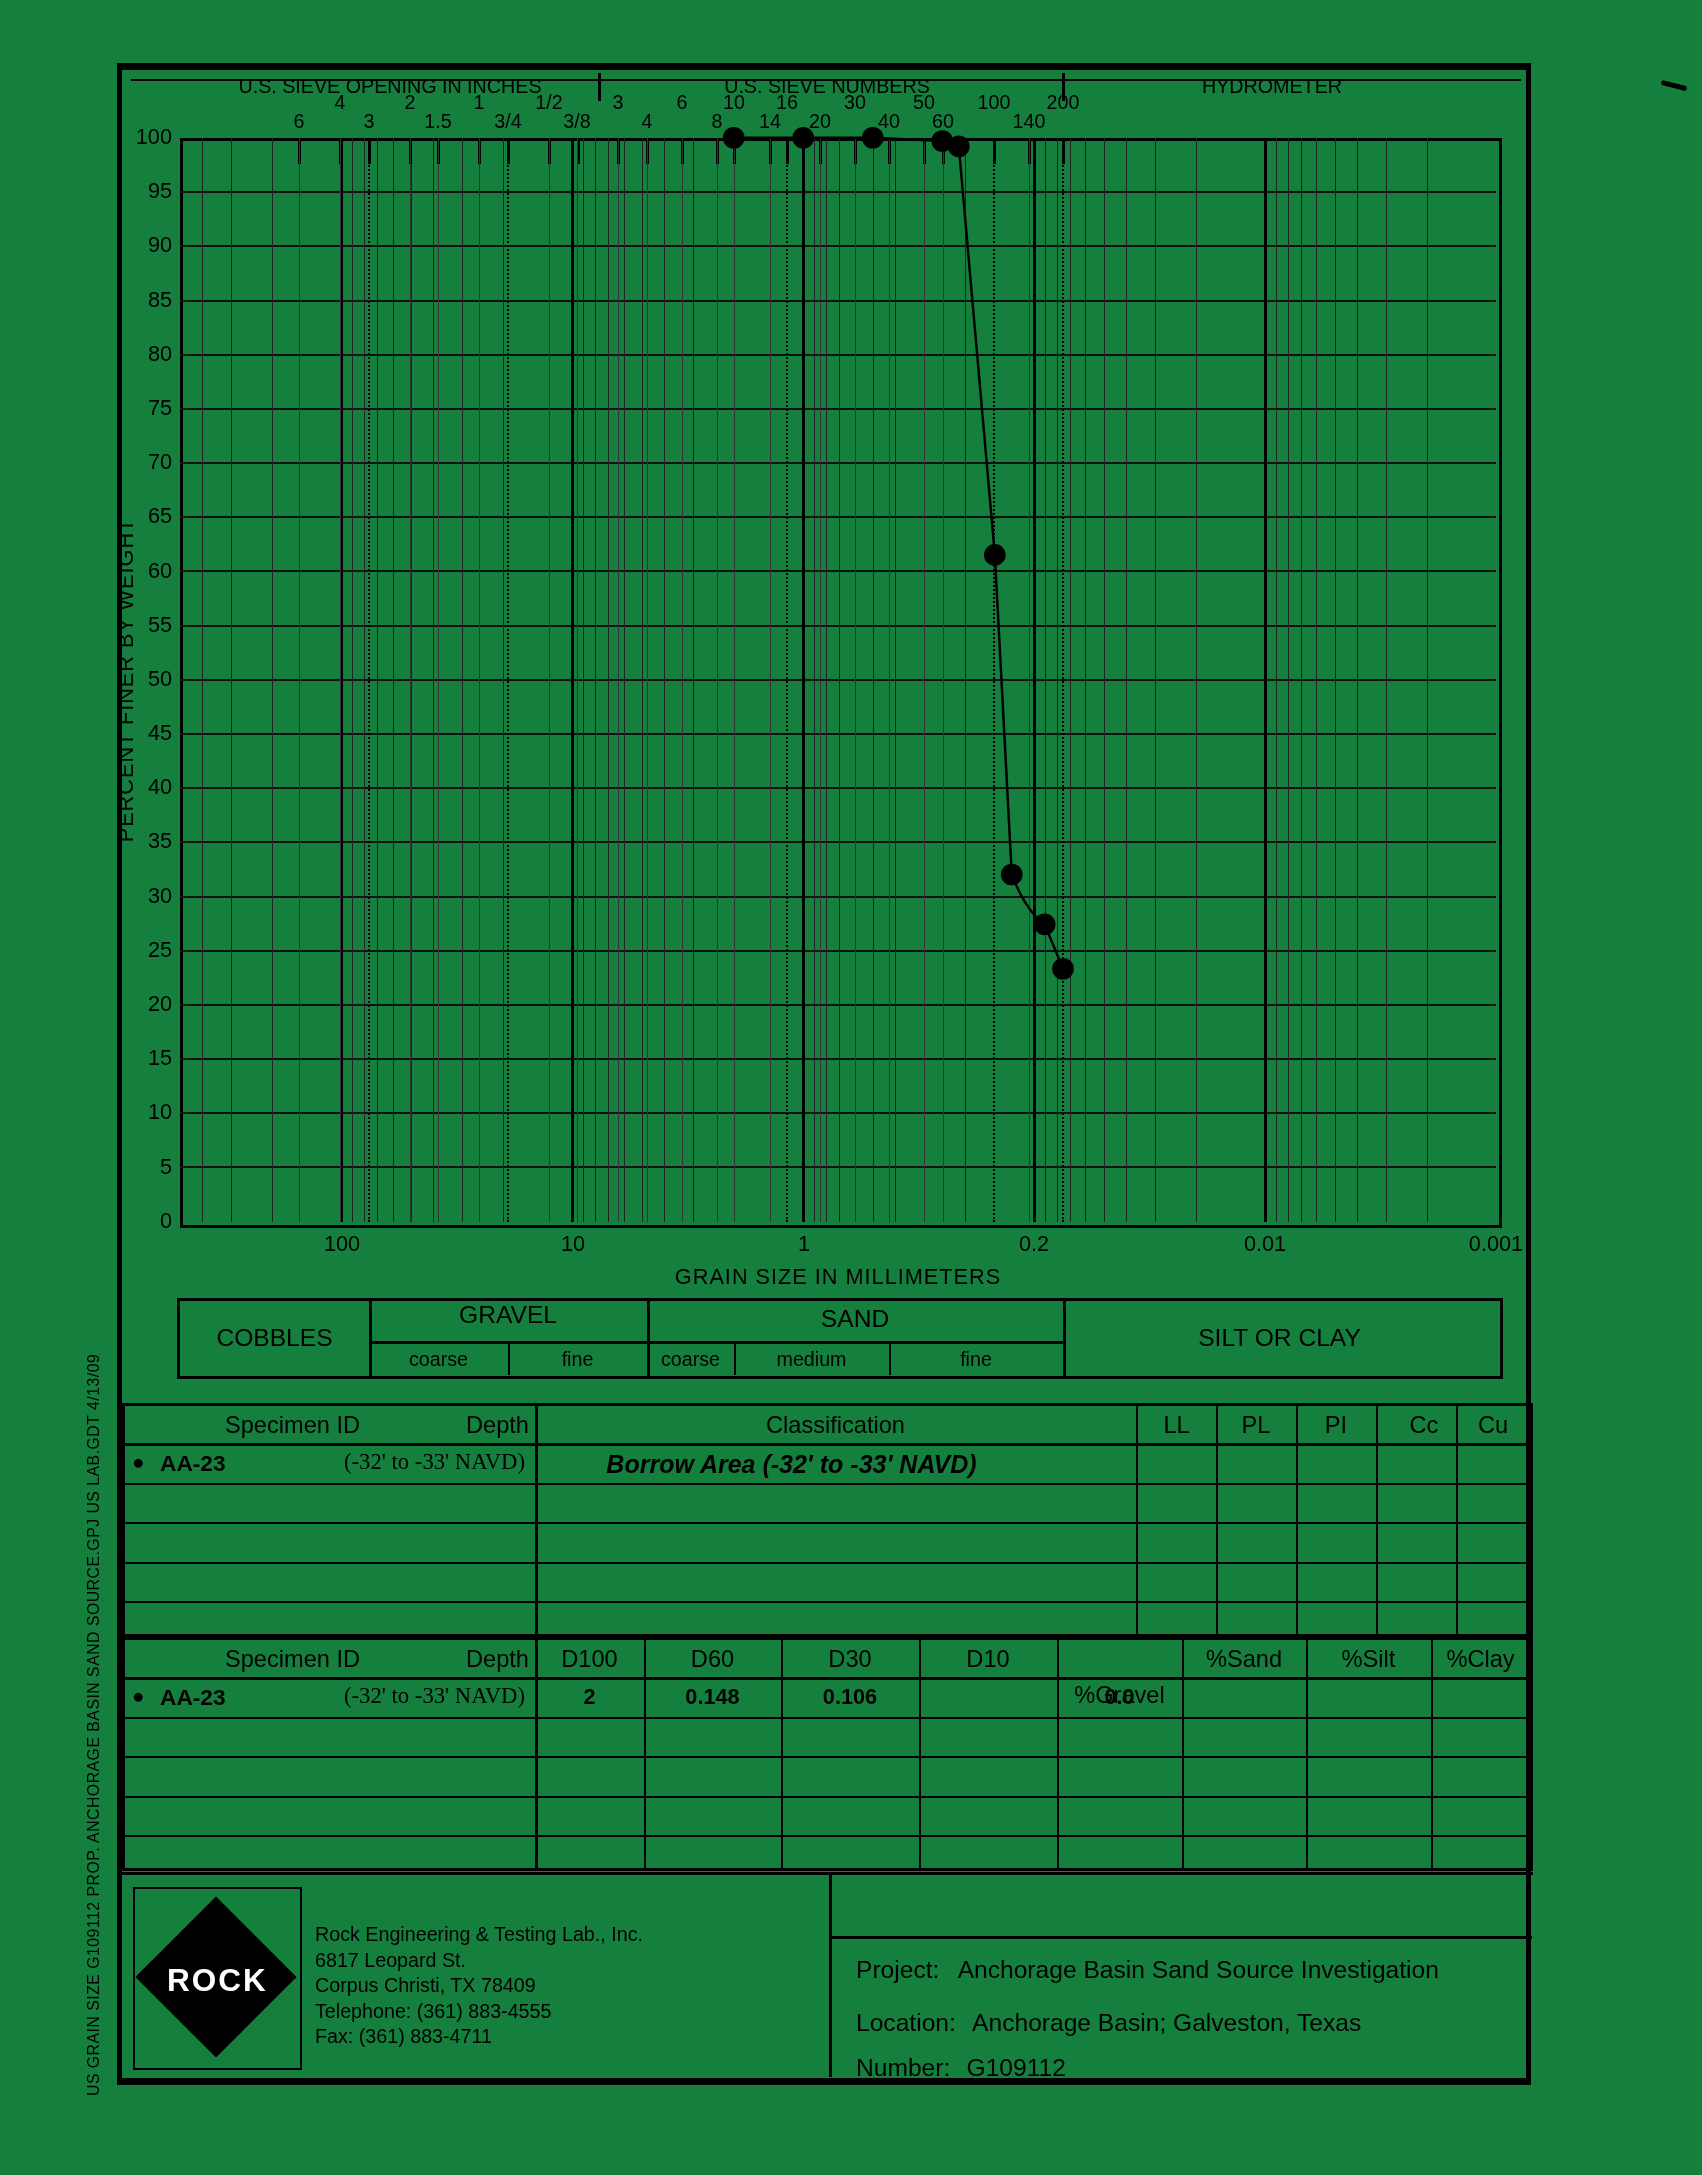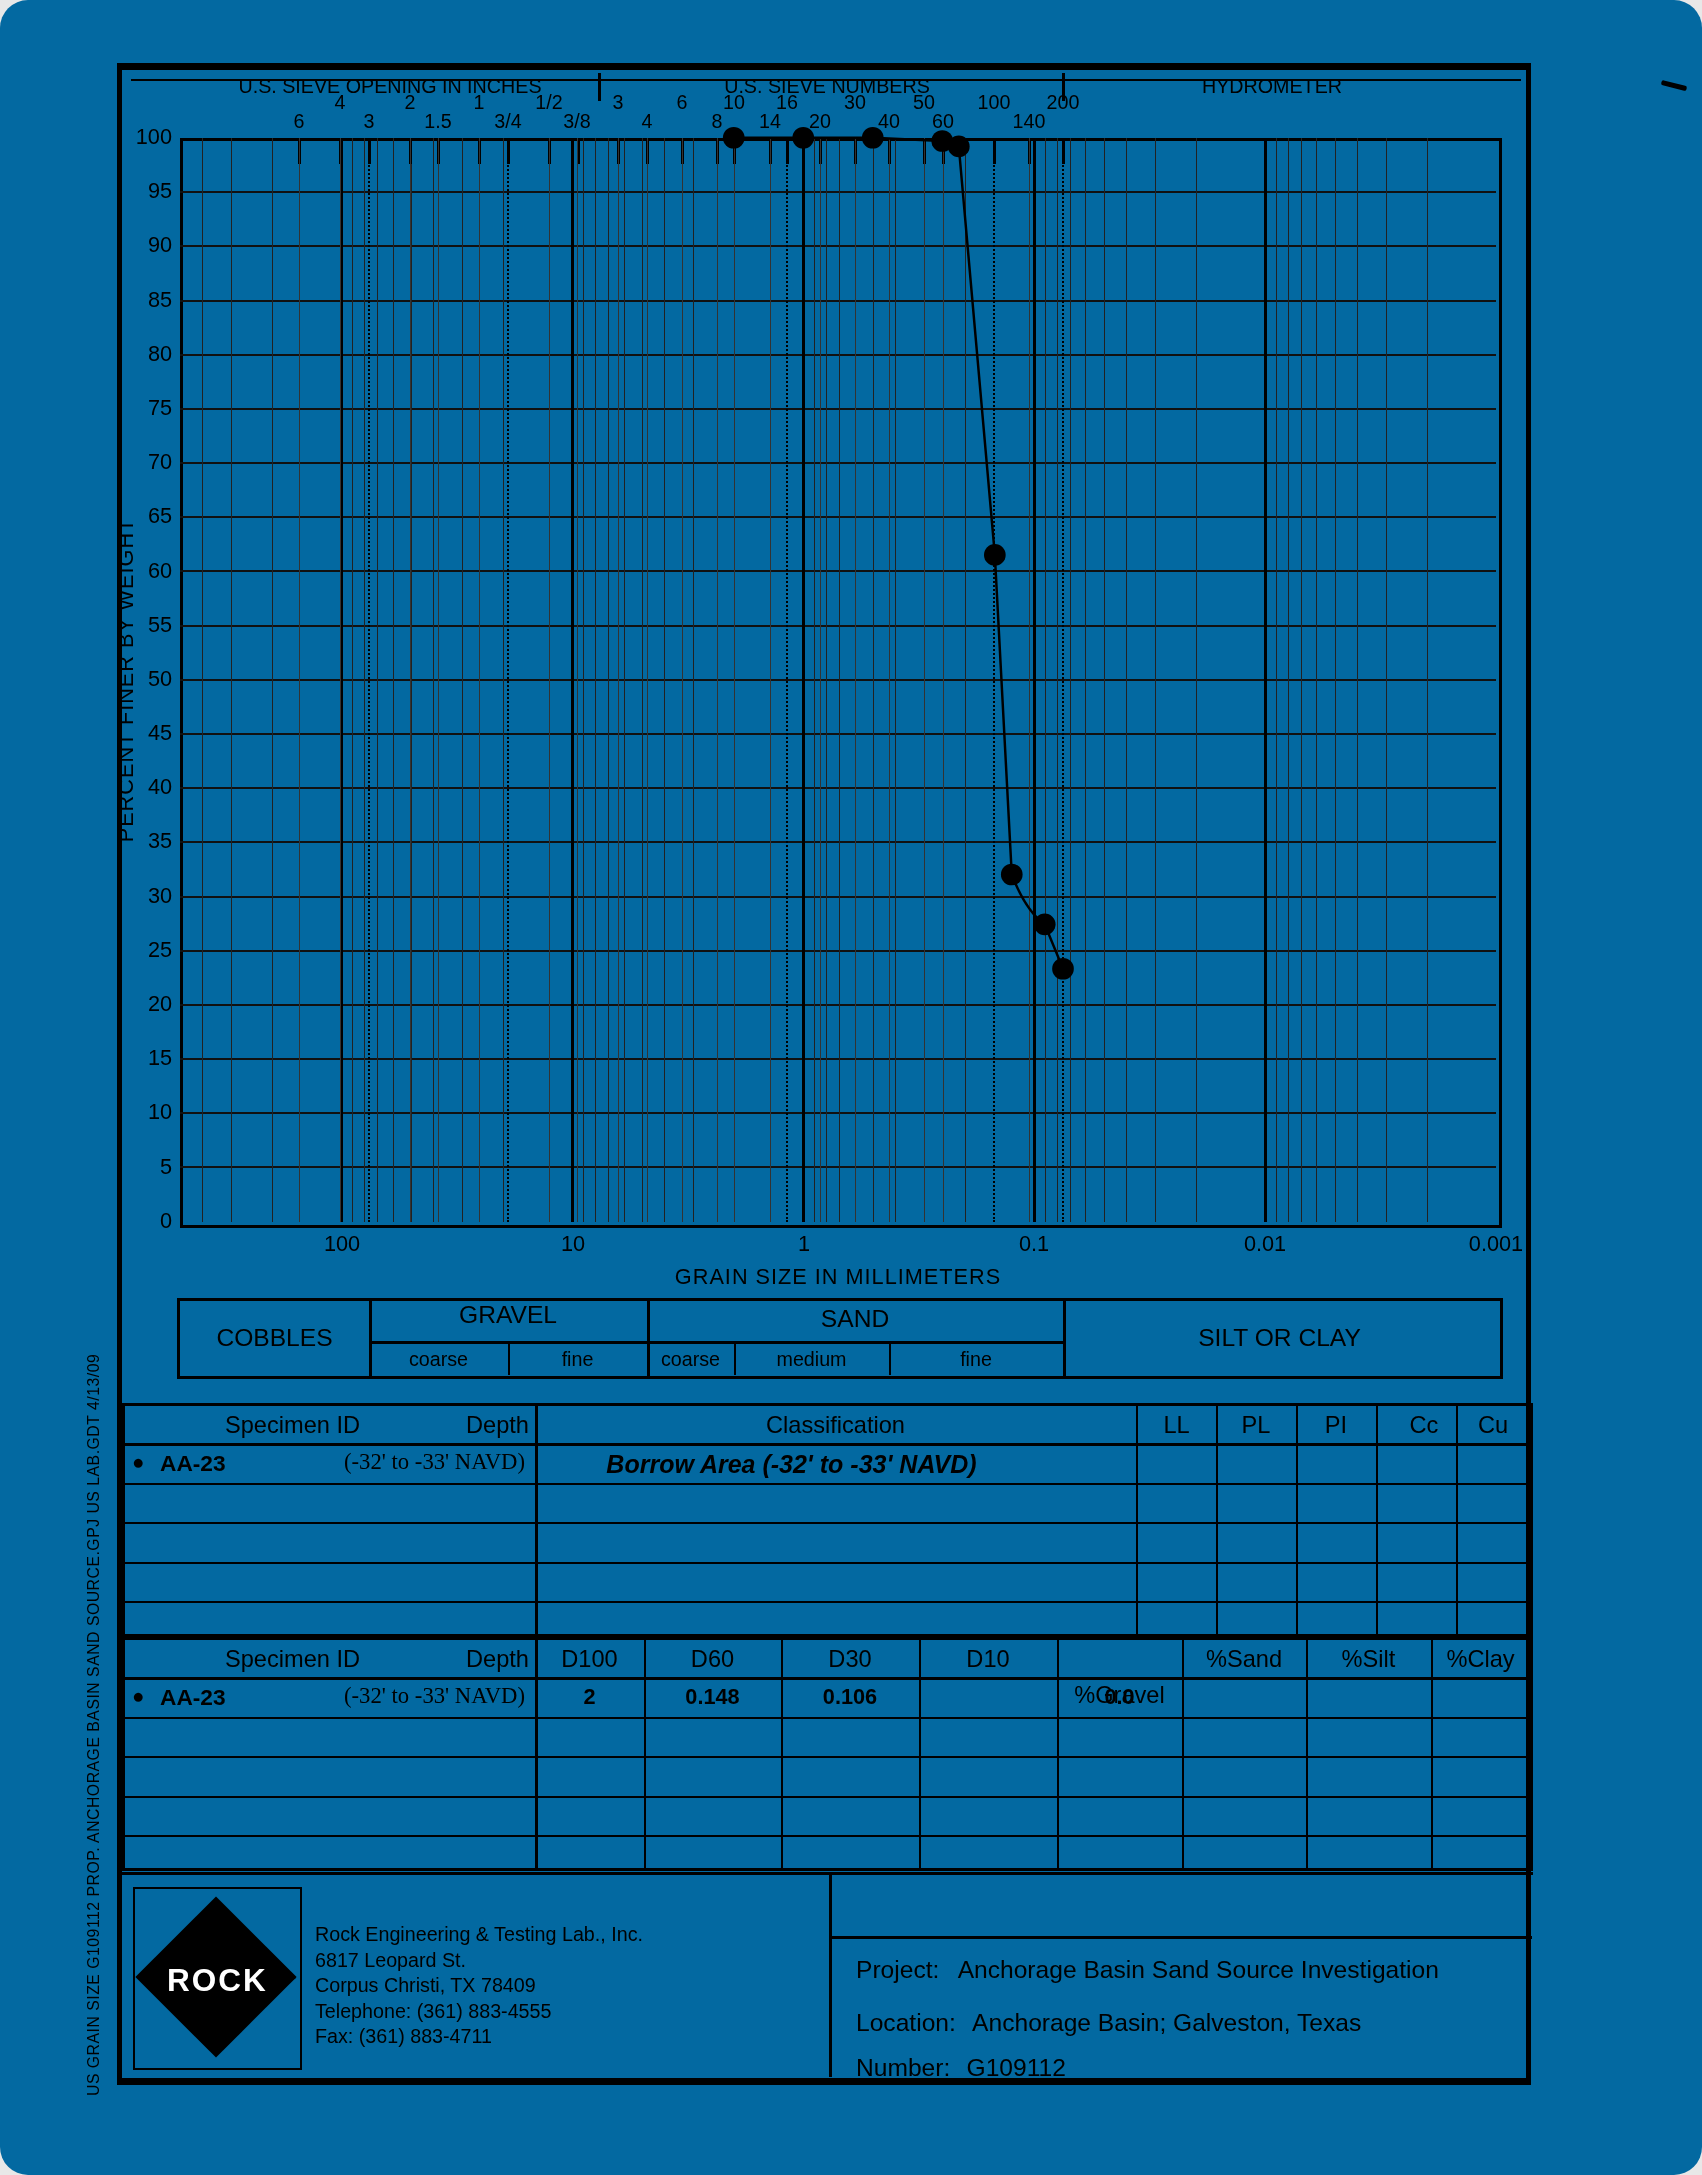--- a/index.html
+++ b/index.html
@@ -1,17 +1,17 @@
 <!DOCTYPE html>
 <html><head>
 <meta charset="utf-8">
 <style>
   html,body{margin:0;padding:0;background:#e8e8e8;}
-  #page{position:relative;width:1702px;height:2175px;background:#0369a1;
-        font-family:"Liberation Sans",sans-serif;color:#000;overflow:hidden;border-radius:28px;}
+  #page{position:relative;width:1702px;height:2175px;background:#15803d;
+        font-family:"Liberation Sans",sans-serif;color:#000;overflow:hidden;}
   .abs{position:absolute;}
   .b{font-weight:bold;}
   .serif{font-family:"Liberation Serif",serif;}
   .ctr{text-align:center;}
   #frame{border:5.9px solid #000;border-top-width:7.9px;border-bottom-width:7.9px;}
   #frame-inner-top{height:2px;background:#000;}
   .sieve-label{font-size:19.7px;transform:translateX(-50%);white-space:nowrap;}
   .ytick{font-size:21.7px;text-align:right;}
   .xtick{font-size:21.7px;transform:translateX(-50%);}
   .band-main{font-size:24.6px;}
@@ -220,21 +220,21 @@
       <div class="abs ytick" style="left: 95px; top: 1045px; width: 77px;">15</div>
       <div class="abs ytick" style="left: 95px; top: 1099px; width: 77px;">10</div>
       <div class="abs ytick" style="left: 95px; top: 1154px; width: 77px;">5</div>
       <div class="abs ytick" style="left: 95px; top: 1208px; width: 77px;">0</div>
     </div>
 
 <div id="xticks" class="abs" style="left:0;top:0;">
       <div class="abs xtick" style="left: 342px; top: 1231px;">100</div>
       <div class="abs xtick" style="left: 573px; top: 1231px;">10</div>
       <div class="abs xtick" style="left: 804px; top: 1231px;">1</div>
-      <div class="abs xtick" style="left: 1034px; top: 1231px;">0.1</div>
+      <div class="abs xtick" style="left: 1034px; top: 1231px;">0.2</div>
       <div class="abs xtick" style="left: 1265px; top: 1231px;">0.01</div>
       <div class="abs xtick" style="left: 1496px; top: 1231px;">0.001</div>
     </div>
 <div id="xlabel" class="abs" style="left:838px;top:1264px;">GRAIN SIZE IN MILLIMETERS</div>
 
 <div id="bands" class="abs" style="left:177px;top:1298px;width:1326px;height:81px;border:3px solid #000;box-sizing:border-box;">
       <div class="abs" style="left: 189px; top: 0px; width: 3px; height: 75px; background: rgb(0, 0, 0);"></div>
       <div class="abs" style="left: 467px; top: 0px; width: 3px; height: 75px; background: rgb(0, 0, 0);"></div>
       <div class="abs" style="left: 883px; top: 0px; width: 3px; height: 75px; background: rgb(0, 0, 0);"></div>
       <div class="abs band-main ctr" style="left: 0px; top: 22.7px; width: 189px;">COBBLES</div>

